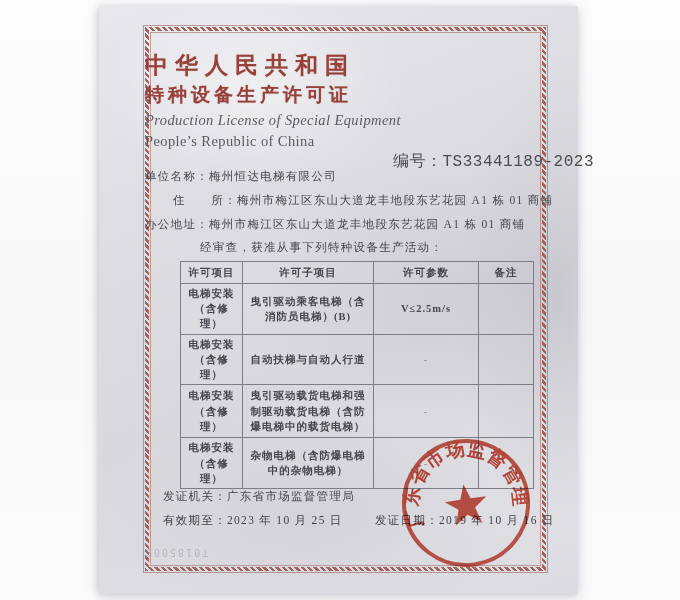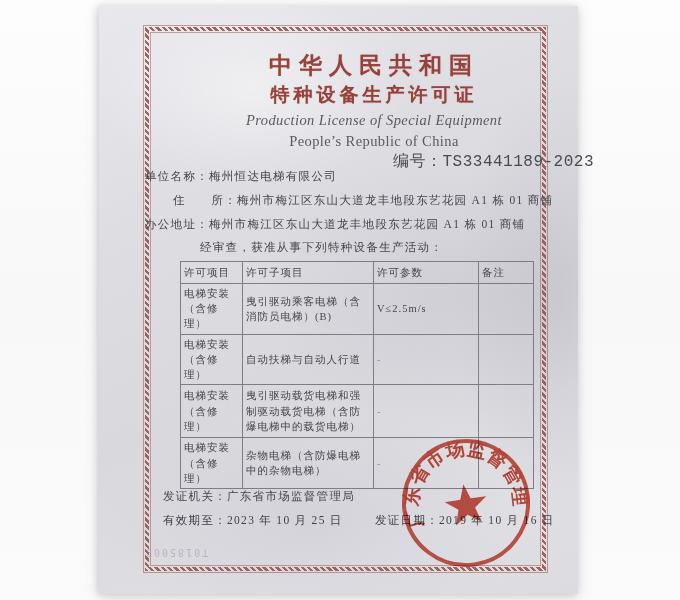--- a/index.html
+++ b/index.html
@@ -53,21 +53,20 @@
     opacity: .9;
   }
   .frame .inner-line {
     position: absolute; inset: 5px;
     border: 1px solid rgba(154,86,78,.5);
   }
   
   .center-block {
     position: absolute;
     left: 46px; width: 458px;
-    text-align: center;
   }
   .title-cn {
     color: #96413a;
     font-weight: bold;
     text-shadow: 0 0 1px rgba(150,65,58,.4);
   }
   .title-cn-1 { top: 44px; font-size: 23px; letter-spacing: 7px; }
   .title-cn-2 { top: 76px; font-size: 19px; letter-spacing: 4px; }
   .title-en { color: #5a5a62; letter-spacing: .4px; }
   .title-en-1 { top: 106px; font-size: 14.5px; font-style: italic; }
@@ -106,23 +105,23 @@
     left: 81px; top: 255px;
     width: 353px;
     border-collapse: collapse;
     table-layout: fixed;
     font-size: 10.5px;
     color: #45454d;
   }
   table.license th, table.license td {
     border: 1px solid #7d7d87;
     padding: 2px 3px;
-    text-align: left;
+    text-align: center;
     vertical-align: middle;
-    font-weight: normal;
+    font-weight: bold;
     letter-spacing: 1px;
     line-height: 1.45;
   }
   tr.h-head  th { height: 17px; }
   tr.h-r1 td { height: 36px; }
   tr.h-r2 td { height: 32px; }
   tr.h-r3 td { height: 48px; }
   tr.h-r4 td { height: 34px; }
   .preline { white-space: pre-line; }
   td.dim { color: rgba(80,80,92,.5); }

